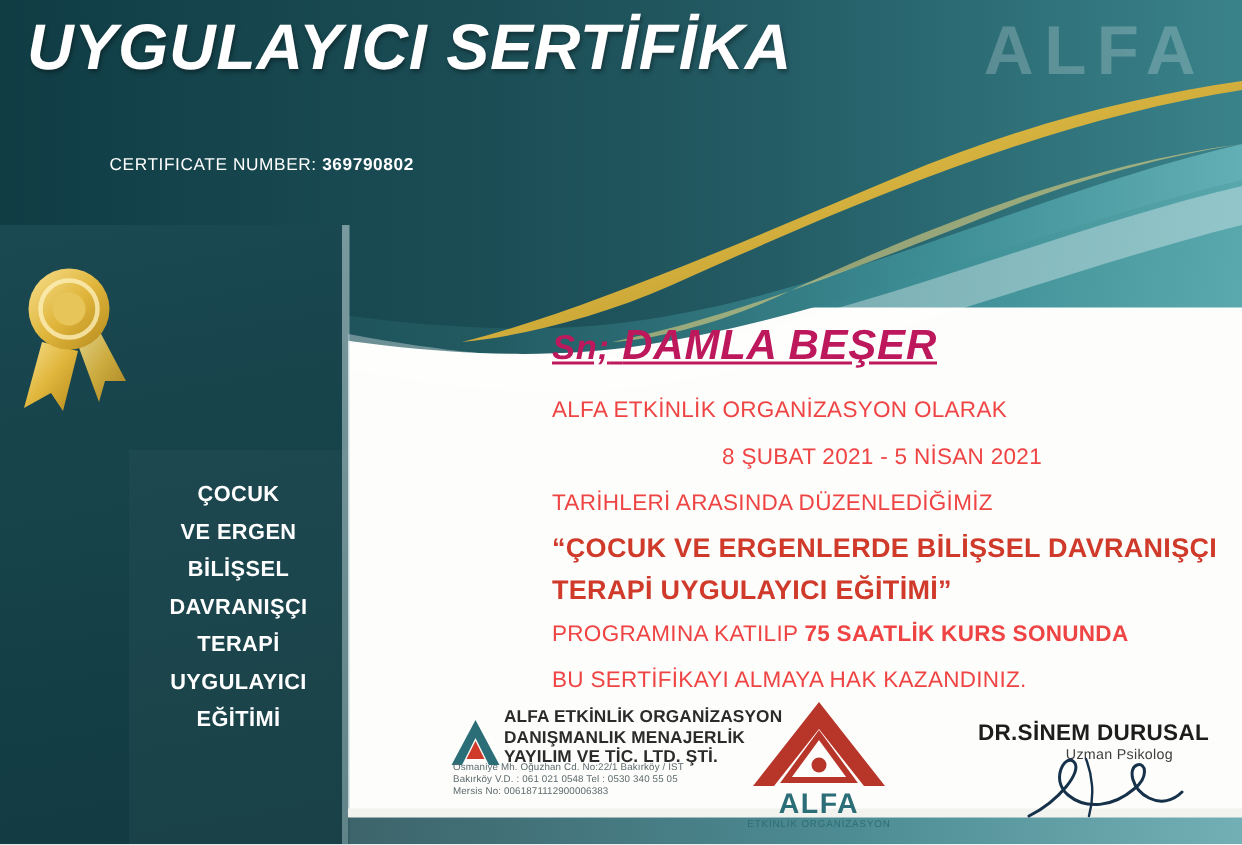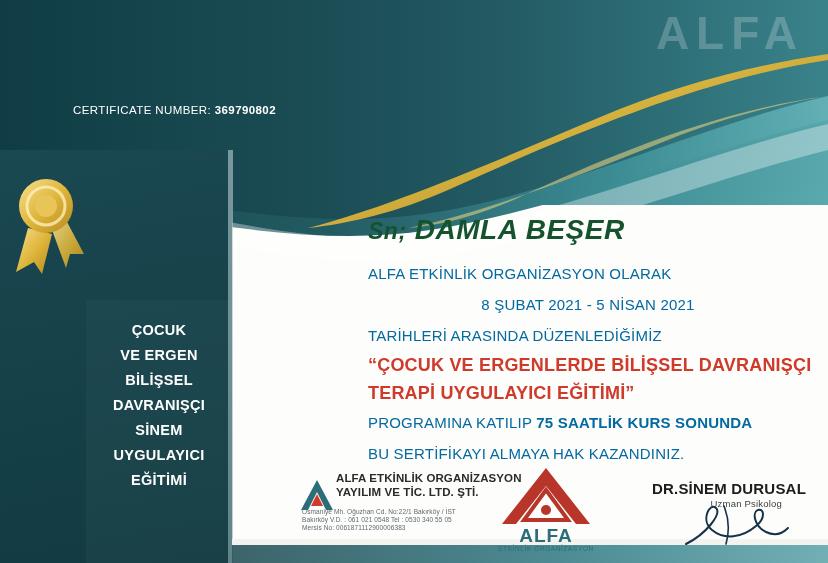--- a/index.html
+++ b/index.html
@@ -140,30 +140,31 @@
     font-family: "Liberation Sans", sans-serif;
   }
 
   
   .recipient {
     position: absolute;
     left: 368px; top: 214px;
     font-size: 28px;
     font-weight: 700;
     font-style: italic;
-    color: #14532d;
+    color: #be185d;
     letter-spacing: .5px;
     white-space: nowrap;
+    text-decoration: underline;
   }
   .recipient .sn { font-size: 23px; font-weight: 700; }
 
   .body-lines { position: absolute; left: 368px; top: 258px; width: 440px; }
   .line {
     font-size: 15px;
-    color: #0369a1;
+    color: #ef4444;
     line-height: 31px;
     letter-spacing: .2px;
     white-space: nowrap;
   }
   .line.bold { font-weight: 400; text-align: center; }
   .line.red {
     color: #cf3a2a;
     font-weight: 700;
     line-height: 28px;
     font-size: 18px;
@@ -247,20 +248,21 @@
       <linearGradient id="gg" x1="0" y1="0" x2="1" y2="1">
         <stop offset="0%" stop-color="#f6dc8e"></stop>
         <stop offset="45%" stop-color="#dfb63c"></stop>
         <stop offset="100%" stop-color="#a9801d"></stop>
       </linearGradient>
     </defs>
     <path d="M560,20 C430,40 300,96 180,150 C130,172 80,184 40,188 C120,168 230,120 330,78 C410,44 490,24 560,14 Z" fill="url(#gg)" opacity="0.95"></path>
     <path d="M560,56 C450,70 340,116 250,158 C210,176 170,186 140,188 C220,172 320,132 400,100 C460,76 520,62 560,56 Z" fill="#f3d97f" opacity="0.55"></path>
   </svg>
 
+  <div class="main-title">UYGULAYICI SERTİFİKA</div>
   <div class="alfa-watermark">ALFA</div>
 
   <div class="cert-number">
     <span>CERTIFICATE NUMBER:</span>
     <b>369790802</b>
   </div>
 
   <div class="left-col"></div>
   <div class="left-col-inner"></div>
   <div class="left-col-edge"></div>
@@ -279,21 +281,21 @@
     <path d="M44,62 L58,100 L62,86 L76,86 L58,52 Z" fill="url(#rg)" opacity="0.9"></path>
     <circle cx="38" cy="38" r="27" fill="url(#rg)"></circle>
     <circle cx="38" cy="38" r="19" fill="none" stroke="#fcefb8" stroke-width="3" opacity="0.8"></circle>
     <circle cx="38" cy="38" r="11" fill="#e8c559"></circle>
   </svg>
 
   <div class="left-text" style="white-space: pre-line;">ÇOCUK
 VE ERGEN
 BİLİŞSEL
 DAVRANIŞÇI
-SİNEM
+TERAPİ
 UYGULAYICI
 EĞİTİMİ</div>
 
   <div class="recipient">
     <span class="sn">Sn;</span>
     <span>DAMLA BEŞER</span>
   </div>
 
   <div class="body-lines">
     <div class="line">ALFA ETKİNLİK ORGANİZASYON OLARAK</div>
@@ -307,20 +309,21 @@
     </div>
     <div class="line">BU SERTİFİKAYI ALMAYA HAK KAZANDINIZ.</div>
   </div>
 
   <svg class="alfa-small-logo" viewBox="0 0 42 38">
     <path d="M21,4 L37,34 L30,34 L21,16 L12,34 L5,34 Z" fill="#2b6e77"></path>
     <path d="M21,18 L27,30 L15,30 Z" fill="#cf3a2a"></path>
   </svg>
   <div class="footer-company">
     <div>ALFA ETKİNLİK ORGANİZASYON</div>
+    <div>DANIŞMANLIK MENAJERLİK</div>
     <div>YAYILIM VE TİC. LTD. ŞTİ.</div>
   </div>
   <div class="footer-fine">
     <div>Osmaniye Mh. Oğuzhan Cd. No:22/1 Bakırköy / İST</div>
     <div>Bakırköy V.D. : 061 021 0548   Tel : 0530 340 55 05</div>
     <div>Mersis No: 0061871112900006383</div>
   </div>
 
   <svg class="alfa-center-logo" viewBox="0 0 96 88">
     <path d="M48,2 L92,58 L78,58 L48,20 L18,58 L4,58 Z" fill="#b8352a"></path>

